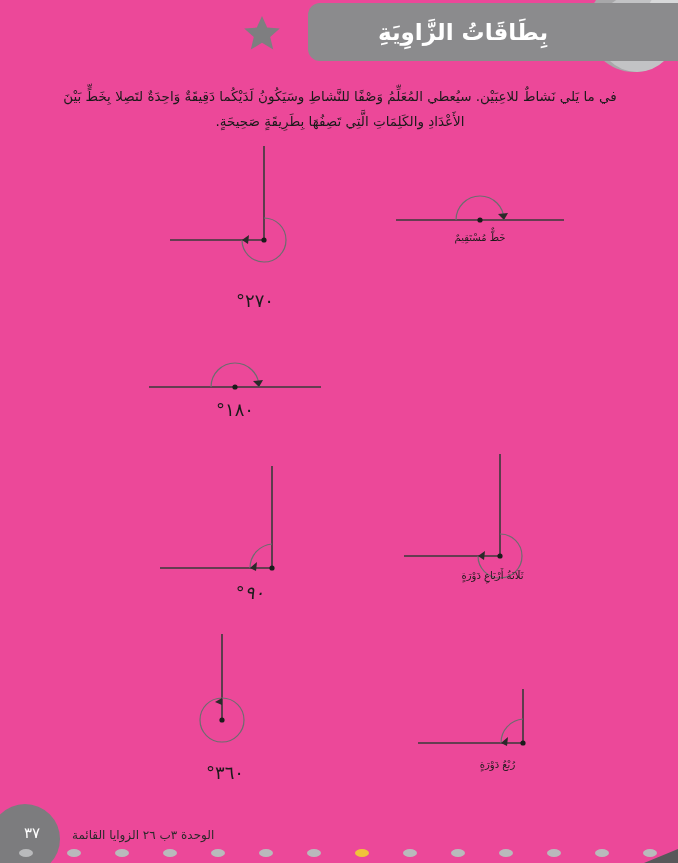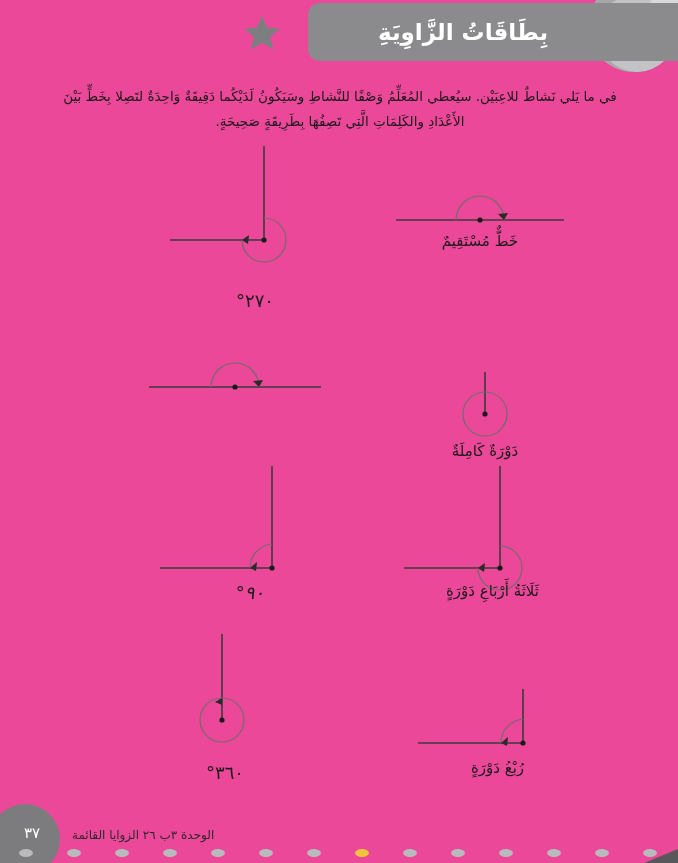--- a/index.html
+++ b/index.html
@@ -107,21 +107,21 @@
   }
   .fig {
     position: absolute;
   }
   .fig svg {
     display: block;
     overflow: visible;
   }
   .fig-caption {
     text-align: center;
-    font-size: 15px;
+    font-size: 10px;
     color: #1b1b1b;
     margin-top: 2px;
     white-space: nowrap;
     direction: rtl;
   }
   .fig-caption.deg {
     font-size: 18px;
     letter-spacing: 1px;
   }
 
@@ -221,43 +221,36 @@
       <div class="fig-caption">خَطٌّ مُسْتَقِيمٌ</div>
     </div>
 
     <div class="fig" style="left:145px; top:215px; width:180px;">
       <svg width="180" height="42" viewBox="0 0 180 42">
         <line x1="4" y1="32" x2="176" y2="32" stroke="#3a3a3a" stroke-width="1.6"></line>
         <path d="M 66 32 A 24 24 0 0 1 114 32" fill="none" stroke="#6d6d6f" stroke-width="1.2"></path>
         <polygon points="114,32 108,26 118,25" fill="#2a2a2a"></polygon>
         <circle cx="90" cy="32" r="2.6" fill="#1b1b1b"></circle>
       </svg>
-    </div>
-
-    <div class="fig" style="left:400px; top:228px; width:170px;">
-      <svg width="170" height="72" viewBox="0 0 170 72">
-        <line x1="85" y1="4" x2="85" y2="46" stroke="#3a3a3a" stroke-width="1.6"></line>
-        <circle cx="85" cy="46" r="22" fill="none" stroke="#6d6d6f" stroke-width="1.2"></circle>
-        <circle cx="85" cy="46" r="2.6" fill="#1b1b1b"></circle>
-      </svg>
-      <div class="fig-caption">دَوْرَةٌ كَامِلَةٌ</div>
-    </div>
+      <div class="fig-caption deg">١٨٠°</div>
+    </div>
+
 
     <div class="fig" style="left:150px; top:320px; width:175px;">
       <svg width="175" height="120" viewBox="0 0 175 120">
         <line x1="122" y1="6" x2="122" y2="108" stroke="#3a3a3a" stroke-width="1.6"></line>
         <line x1="10" y1="108" x2="122" y2="108" stroke="#3a3a3a" stroke-width="1.6"></line>
         <path d="M 122 84 A 24 24 0 0 0 100 108" fill="none" stroke="#6d6d6f" stroke-width="1.2"></path>
         <polygon points="100,108 107,102 106,111" fill="#2a2a2a"></polygon>
         <circle cx="122" cy="108" r="2.6" fill="#1b1b1b"></circle>
       </svg>
       <div class="fig-caption deg" style="width:150px;font-style:italic;">٩٠°</div>
     </div>
 
-    <div class="fig" style="left:400px; top:320px; width:185px;">
+    <div class="fig" style="left:400px; top:308px; width:185px;">
       <svg width="185" height="120" viewBox="0 0 185 120">
         <line x1="100" y1="6" x2="100" y2="108" stroke="#3a3a3a" stroke-width="1.6"></line>
         <line x1="4" y1="108" x2="100" y2="108" stroke="#3a3a3a" stroke-width="1.6"></line>
         <path d="M 100 86 A 22 22 0 1 1 78 108" fill="none" stroke="#6d6d6f" stroke-width="1.2"></path>
         <polygon points="78,108 85,103 84,112" fill="#2a2a2a"></polygon>
         <circle cx="100" cy="108" r="2.6" fill="#1b1b1b"></circle>
       </svg>
       <div class="fig-caption" style="width:185px;">ثَلَاثَةُ أَرْبَاعِ دَوْرَةٍ</div>
     </div>
 

